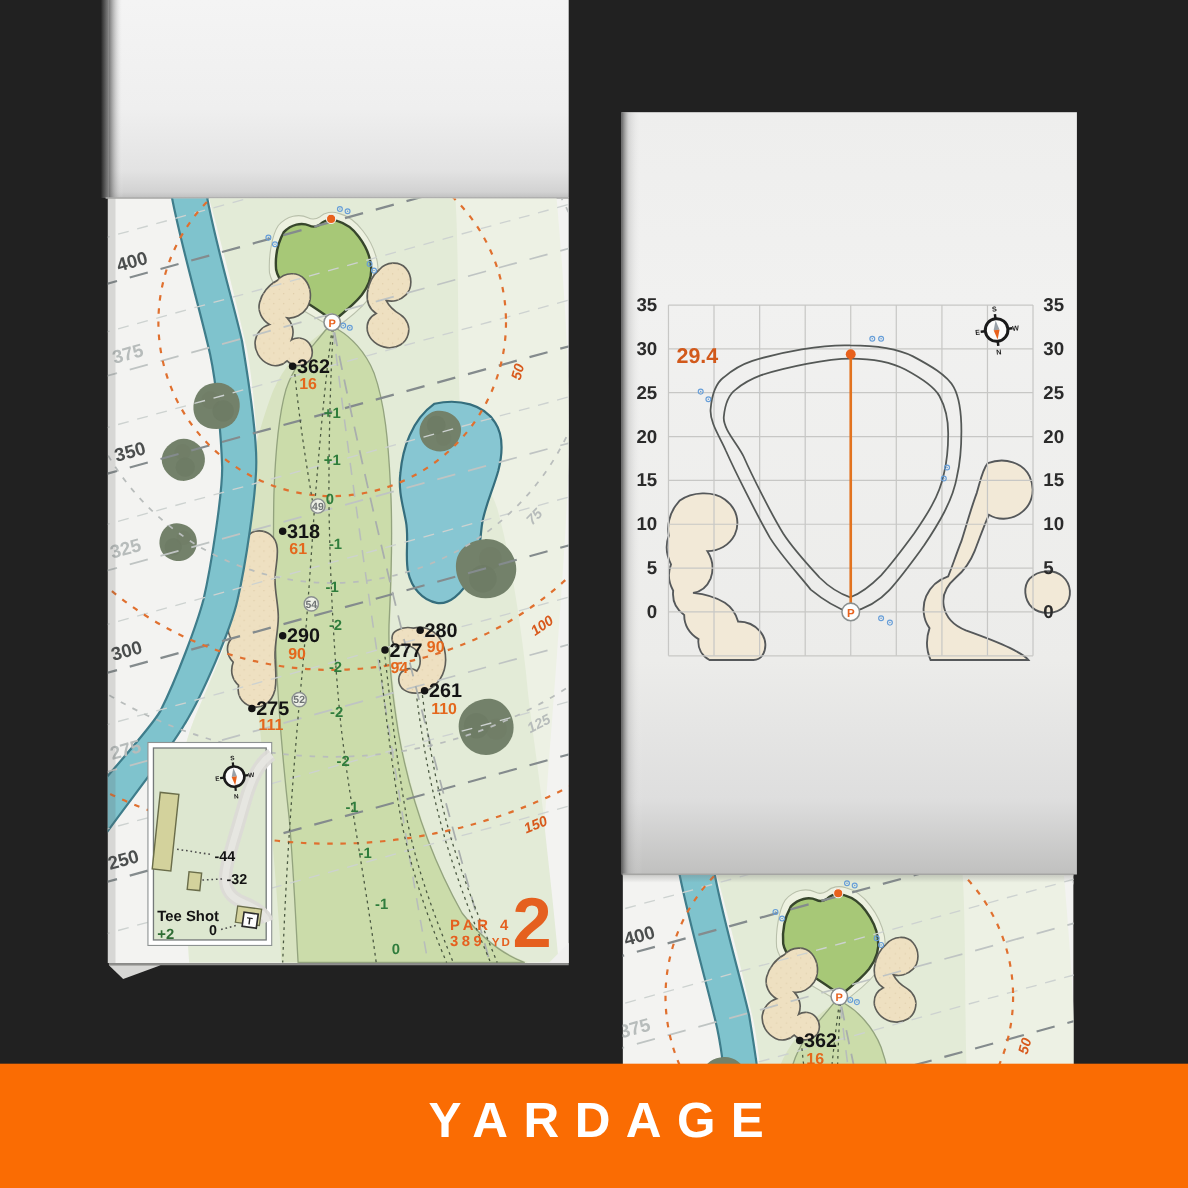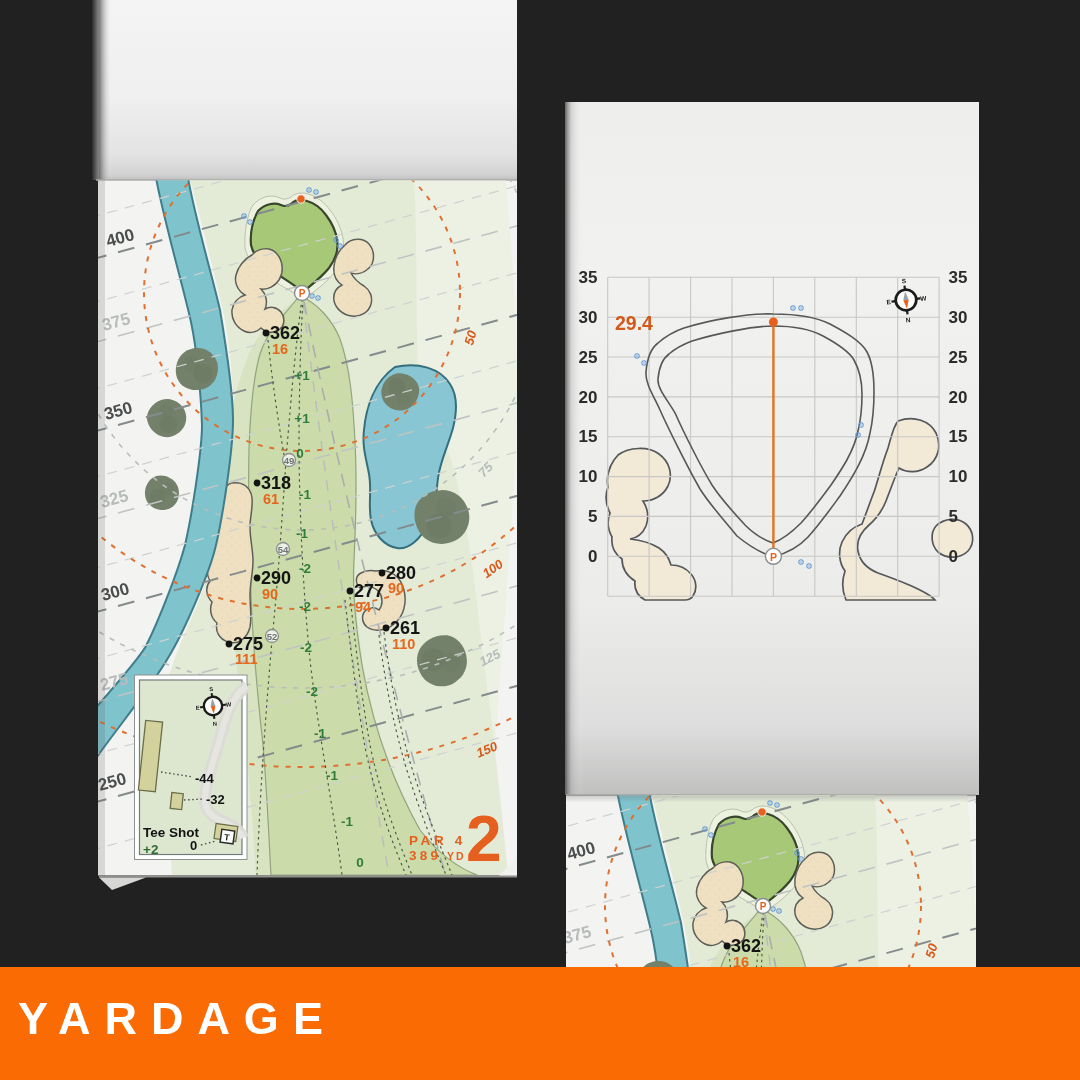--- a/index.html
+++ b/index.html
@@ -1,21 +1,21 @@
 <!DOCTYPE html>
 <html><head>
 <meta charset="utf-8">
 <style>
   html,body{margin:0;padding:0;}
   body{width:1080px;height:1080px;background:#212121;position:relative;overflow:hidden;
        font-family:"Liberation Sans", sans-serif;}
   #leftbook{position:absolute;left:0;top:0;}
   #rightbook{position:absolute;left:0;top:0;}
   #bar{position:absolute;left:0;top:967px;width:1080px;height:113px;background:#fa6c03;}
-  #bar .t{position:absolute;left:0;top:0;width:1080px;text-align:left;line-height:103px;
+  #bar .t{position:absolute;left:0;top:0;width:1080px;text-align:center;line-height:103px;
     color:#ffffff;font-size:45px;font-weight:bold;letter-spacing:14px;text-indent:18px;}
 </style>
 </head>
 <body>
 
 <svg id="leftbook" width="1080" height="1080" viewBox="0 0 1080 1080">
 <defs>
 <linearGradient id="foldsh" x1="0" y1="0" x2="0" y2="1">
   <stop offset="0" stop-color="#707070" stop-opacity="0.28"></stop>
   <stop offset="1" stop-color="#707070" stop-opacity="0"></stop>

